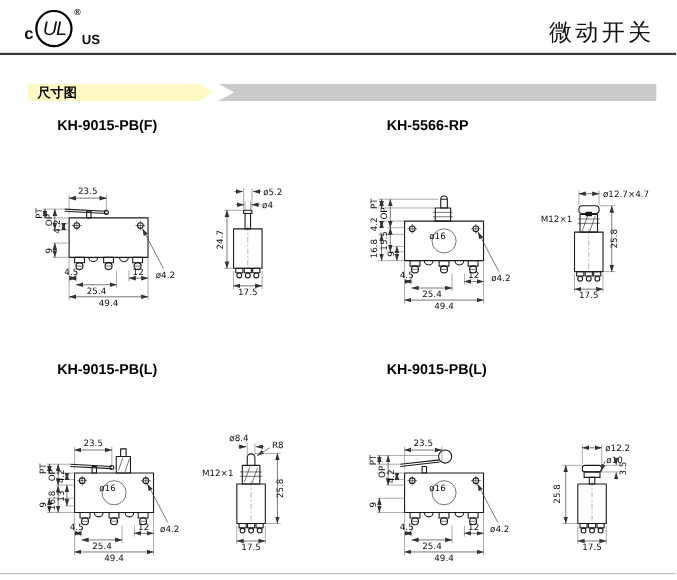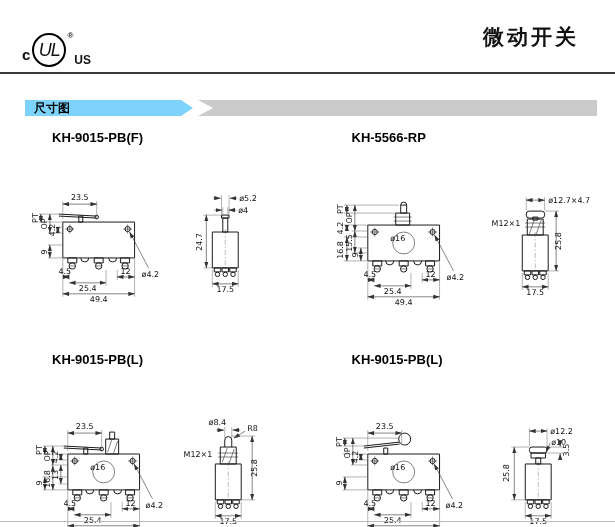--- a/index.html
+++ b/index.html
@@ -7,25 +7,25 @@
         font-family:"Liberation Sans",sans-serif;color:#111;}
   
   .hdr{display:flex;justify-content:space-between;align-items:flex-end;padding:7px 20px 5px 22px;}
   .ul-mark{display:flex;align-items:flex-end;gap:2px;height:36px;}
   .ul-c{font-weight:800;font-size:15px;line-height:1;margin-bottom:5px;}
   .ul-circle{position:relative;width:30px;height:30px;border:2.5px solid #000;border-radius:50%;
              display:flex;align-items:center;justify-content:center;}
   .ul-ul{font-weight:400;font-style:italic;font-size:18px;letter-spacing:-1px;}
   .ul-reg{position:absolute;top:-4px;right:-9px;font-size:8px;font-weight:700;}
   .ul-us{font-weight:800;font-size:12px;line-height:1;margin-left:6px;margin-bottom:1px;}
-  .title{margin:16px;font-size:21px;font-weight:700;letter-spacing:3px;}
+  .title{margin:0;font-size:21px;font-weight:400;letter-spacing:3px;}
   .hdr-rule{border-top:2px solid #3a3a3a;width:100%;}
   
   .banner{display:flex;gap:5px;margin:26px 0 0 25px;width:572px;height:16px;}
-  .banner-main{width:168px;background:#7dd3fc;display:flex;align-items:flex-start;
+  .banner-main{width:168px;background:#fef9c3;display:flex;align-items:flex-start;
                clip-path:polygon(0 0,calc(100% - 12px) 0,100% 50%,calc(100% - 12px) 100%,0 100%);}
   .banner-label{font-size:12px;font-weight:700;color:#000;padding-left:9px;line-height:16px;}
   .banner-tail{flex:1;background:#cbcbcb;
                clip-path:polygon(0 0,100% 0,100% 100%,0 100%,15px 50%);}
   
   .grid{display:grid;grid-template-columns:1fr 1fr;padding:6px 8px 0 8px;row-gap:12px;}
   figure{margin:0;}
   .fig-title{font-size:13px;font-weight:700;margin:8px 0 2px 20px;color:#000;padding-left:24px;}
   svg.fig{display:block;}
   .bottom-rule{position:absolute;left:0;right:0;bottom:5px;border-top:1px solid #b8b8b8;}

